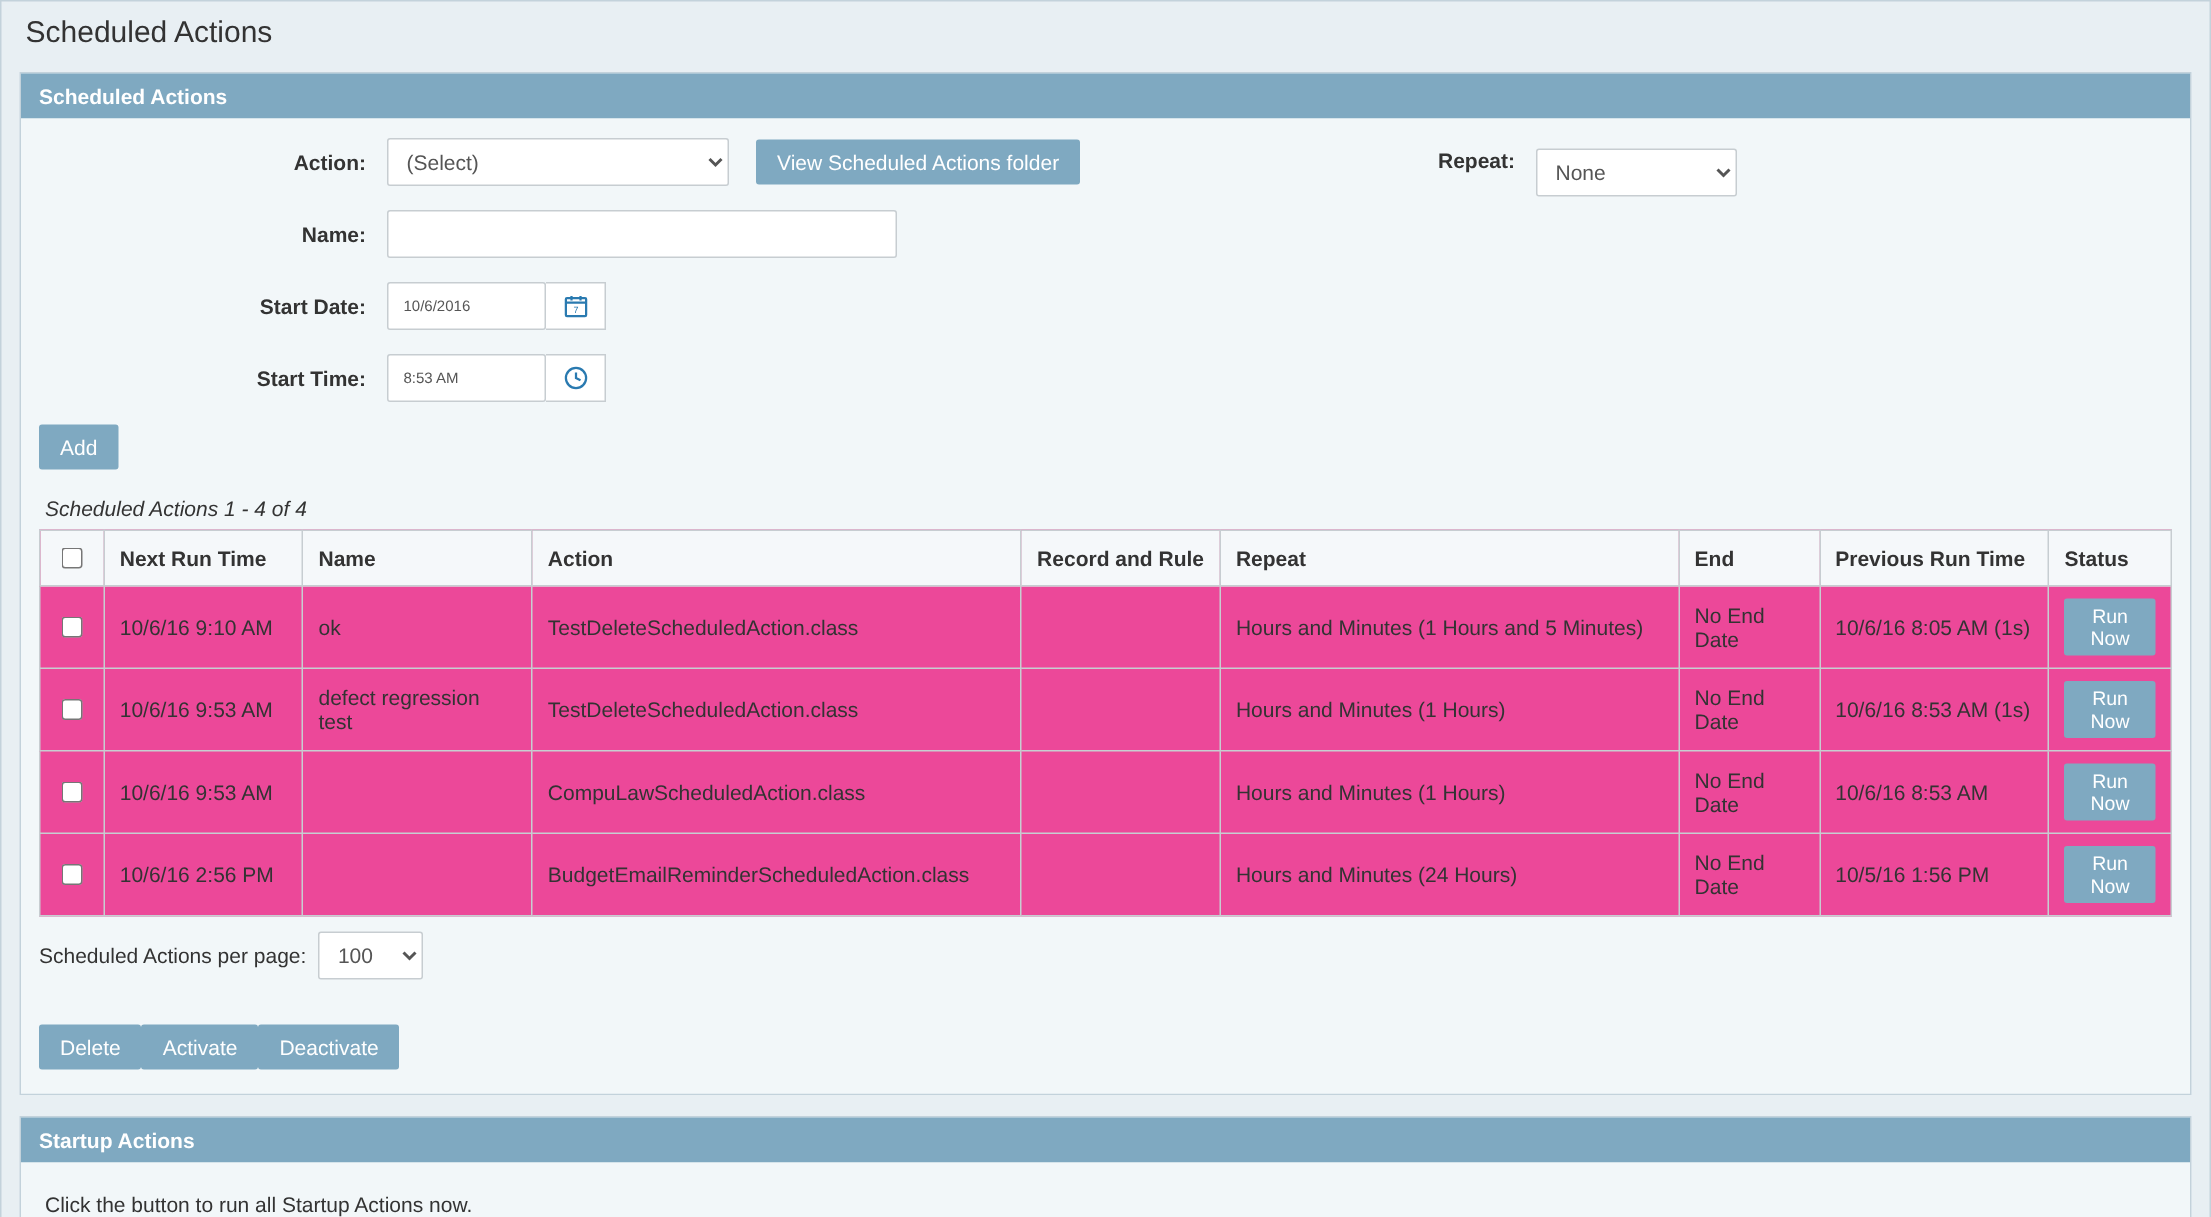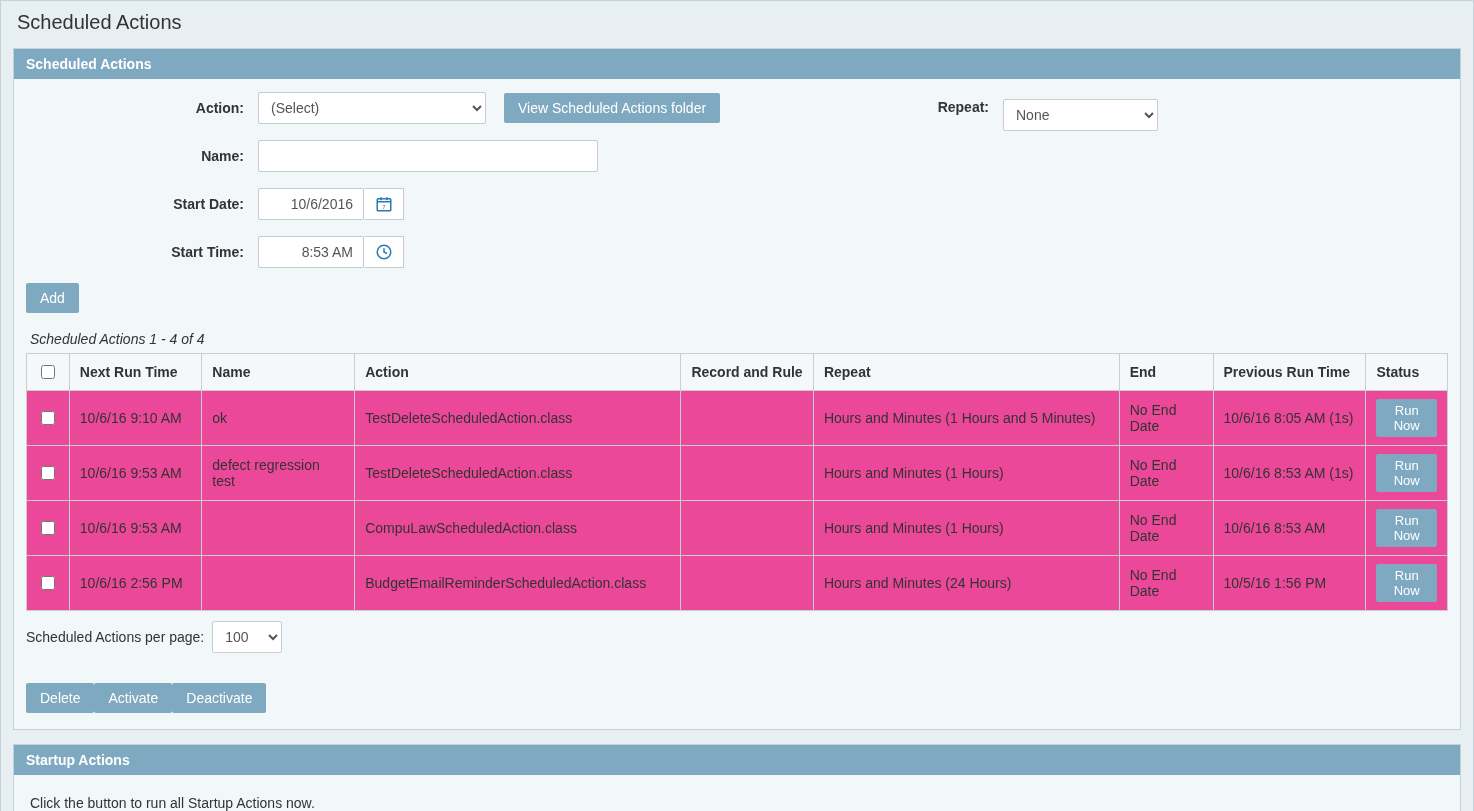--- a/index.html
+++ b/index.html
@@ -49,24 +49,23 @@
     text-align: right;
     padding-right: 14px;
     font-weight: 600;
     color: #333;
   }
   .text-input {
     height: 32px;
     border: 1px solid #c7cdd1;
     background: #fff;
     padding: 4px 10px;
-    font-size: 14px;
+    font-size: 10px;
     color: #555;
     border-radius: 2px;
-    text-align: right;
   }
   .select-input {
     height: 32px;
     border: 1px solid #c7cdd1;
     background: #fff;
     padding: 4px 8px;
     font-size: 14px;
     color: #555;
     border-radius: 2px;
   }
@@ -217,21 +216,21 @@
                   <circle cx="12" cy="12" r="9"></circle>
                   <polyline points="12 7 12 12 16 14"></polyline>
                 </svg>
               </div>
             </div>
           </div>
         </div>
 
         <div class="form-col-right">
           <div class="form-label">Repeat:</div>
-          <select class="select-input" style="width:155px">
+          <select class="select-input" style="width:134px">
             <option>None</option>
           </select>
         </div>
       </div>
 
       <button class="btn">Add</button>
 
       <div class="table-caption">Scheduled Actions 1 - 4 of 4</div>
 
       <table class="grid">

